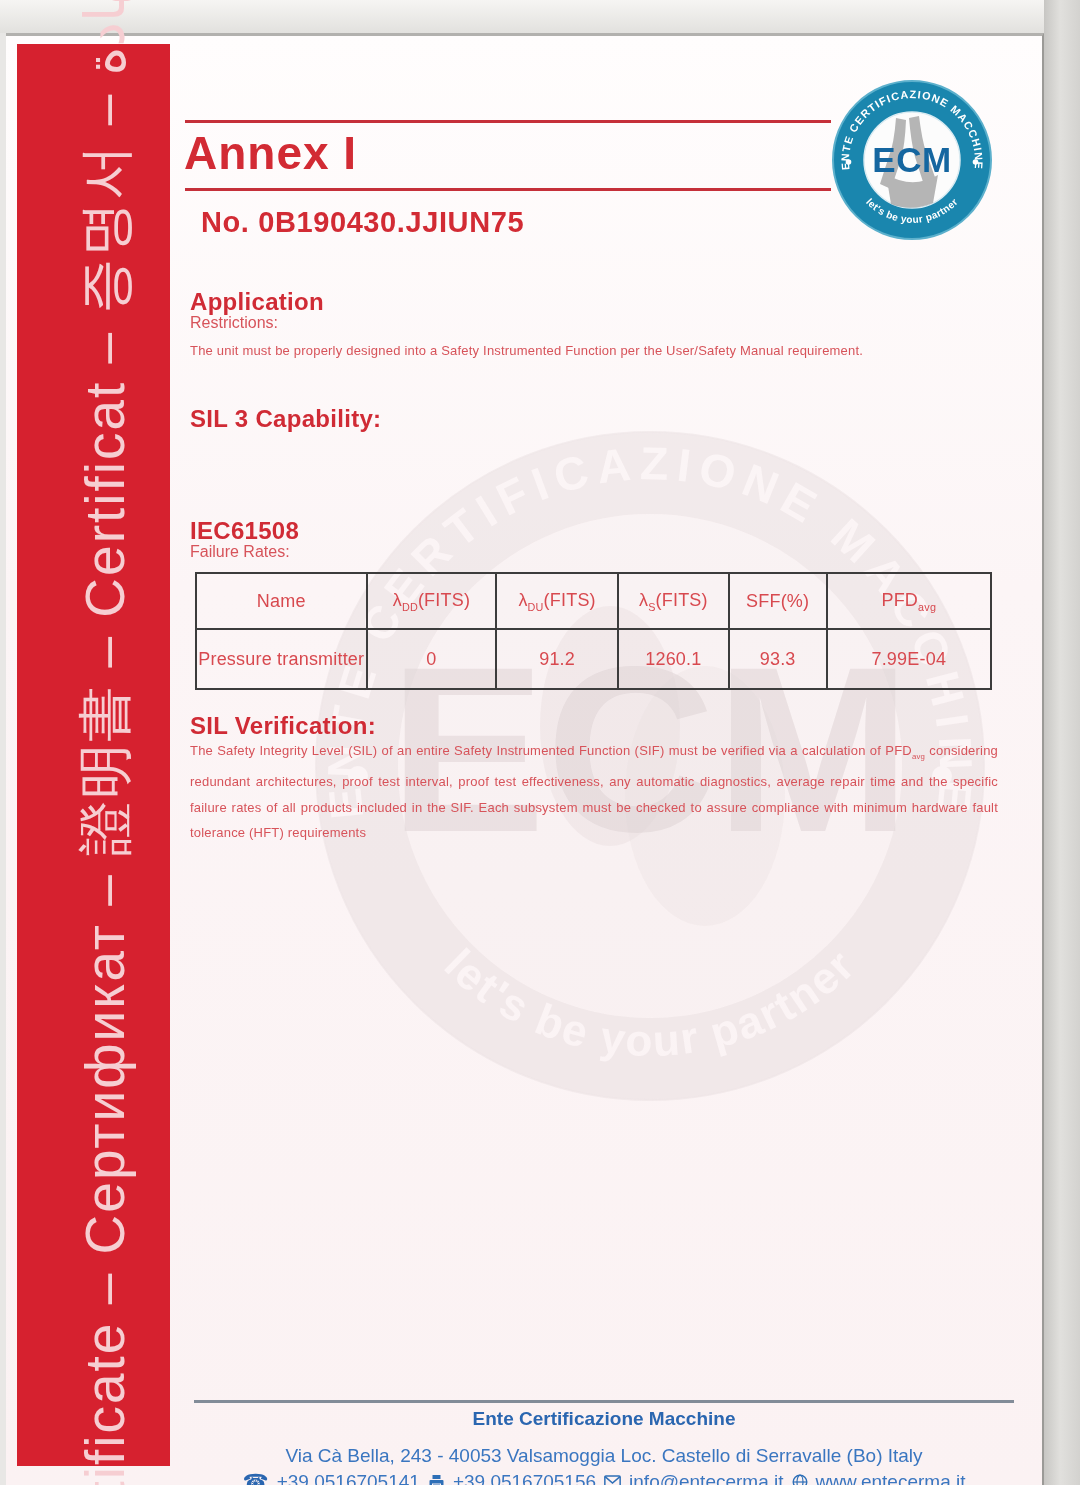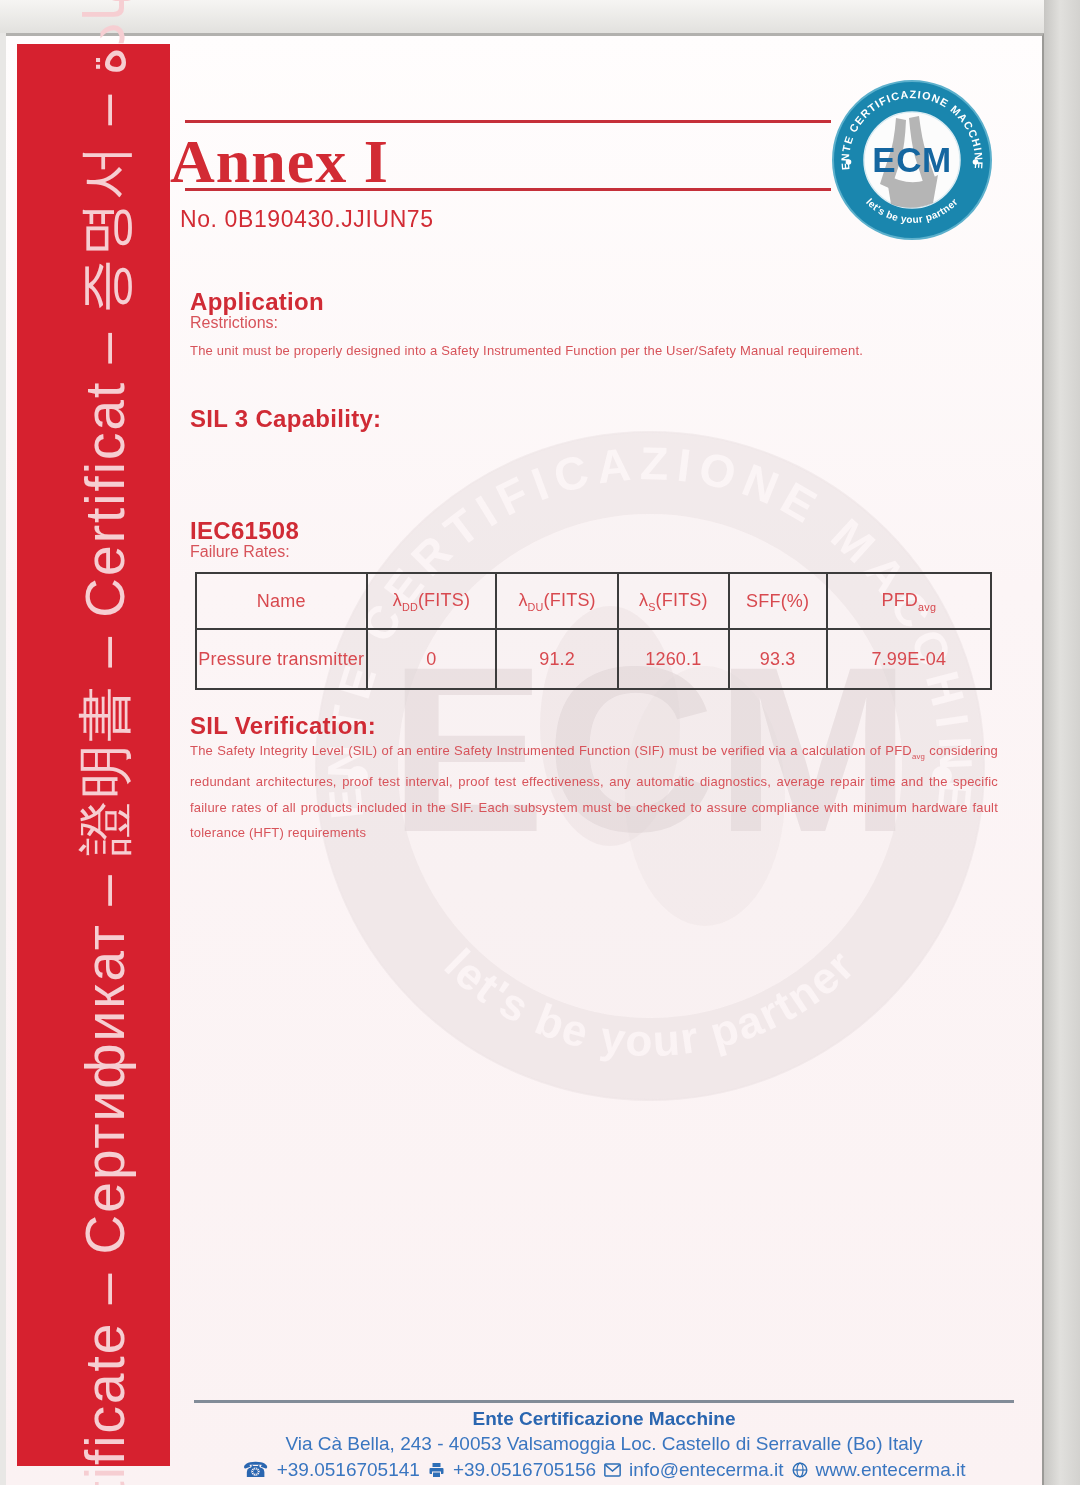--- a/index.html
+++ b/index.html
@@ -17,23 +17,23 @@
   .side-band { position:absolute; left:11px; top:8px; width:153px; height:1422px;
                background:#d6212f; }
   .side-text-wrap { position:absolute; left:-623px; top:642px; width:1422px; height:153px;
                     transform:rotate(-90deg); display:flex; align-items:center; justify-content:center; }
   .side-text { font-size:55px; letter-spacing:2px; color:#f6ced2; white-space:nowrap; }
 
   
   .rule { position:absolute; height:3px; background:#c5303a; }
   .rule-1 { left:179px; top:84px; width:646px; }
   .rule-2 { left:179px; top:152px; width:646px; }
-  .doc-title { position:absolute; left:164px; top:90px; font-size:62px; font-weight:700;
-               letter-spacing:1px; color:#d22b34;font-family:Liberation Serif, serif; }
-  .cert-no { position:absolute; left:174px; top:170px; font-size:23px; font-weight:400;
+  .doc-title { position:absolute; left:178px; top:90px; font-size:46px; font-weight:700;
+               letter-spacing:1px; color:#d22b34; }
+  .cert-no { position:absolute; left:195px; top:170px; font-size:29px; font-weight:700;
              letter-spacing:.6px; color:#d22b34; }
   .logo-box { position:absolute; left:822px; top:40px; width:168px; height:168px; }
 
   
   .h-sec { position:absolute; left:184px; font-size:24px; font-weight:700; color:#d02b35;
            letter-spacing:.3px; }
   .t-sub { position:absolute; left:184px; font-size:16px; color:#d7535a; }
   .t-body { position:absolute; left:184px; width:808px; font-size:13px; line-height:25.5px;
             color:#d7535a; text-align:justify; letter-spacing:.2px; }
   sub { font-size:.6em;text-align:right; } sup { font-size:.6em; }
@@ -46,21 +46,21 @@
   .footnote { position:absolute; left:186px; top:644px; font-size:19.5px; color:#d7535a;
               letter-spacing:.2px; }
 
   
   .watermark { position:absolute; left:304px; top:390px; width:680px; height:680px; opacity:.55; }
 
   
   .footer-rule { position:absolute; left:188px; top:1364px; width:820px; height:3px; background:#828c98; }
   .footer { position:absolute; left:188px; top:1372px; width:820px; text-align:center; color:#2e6fb7; }
   .f-company { font-size:19px; font-weight:700; color:#2a66b0; }
-  .f-address { font-size:19px; margin-top:3px; color:#3a76c0; }
+  .f-address { font-size:19px; margin-top:15px; color:#3a76c0; }
   .f-contact { font-size:19px; margin-top:3px; color:#3a76c0; display:flex; justify-content:center;
                align-items:center; gap:8px; }
   .f-contact .ico { display:inline-block; vertical-align:middle; }
   .f-contact .phone-glyph { font-size:21px; color:#2a66b0; }
 </style>
 </head>
 <body>
 
 <div class="backdrop-top"></div>
 <div class="backdrop-right"></div>

